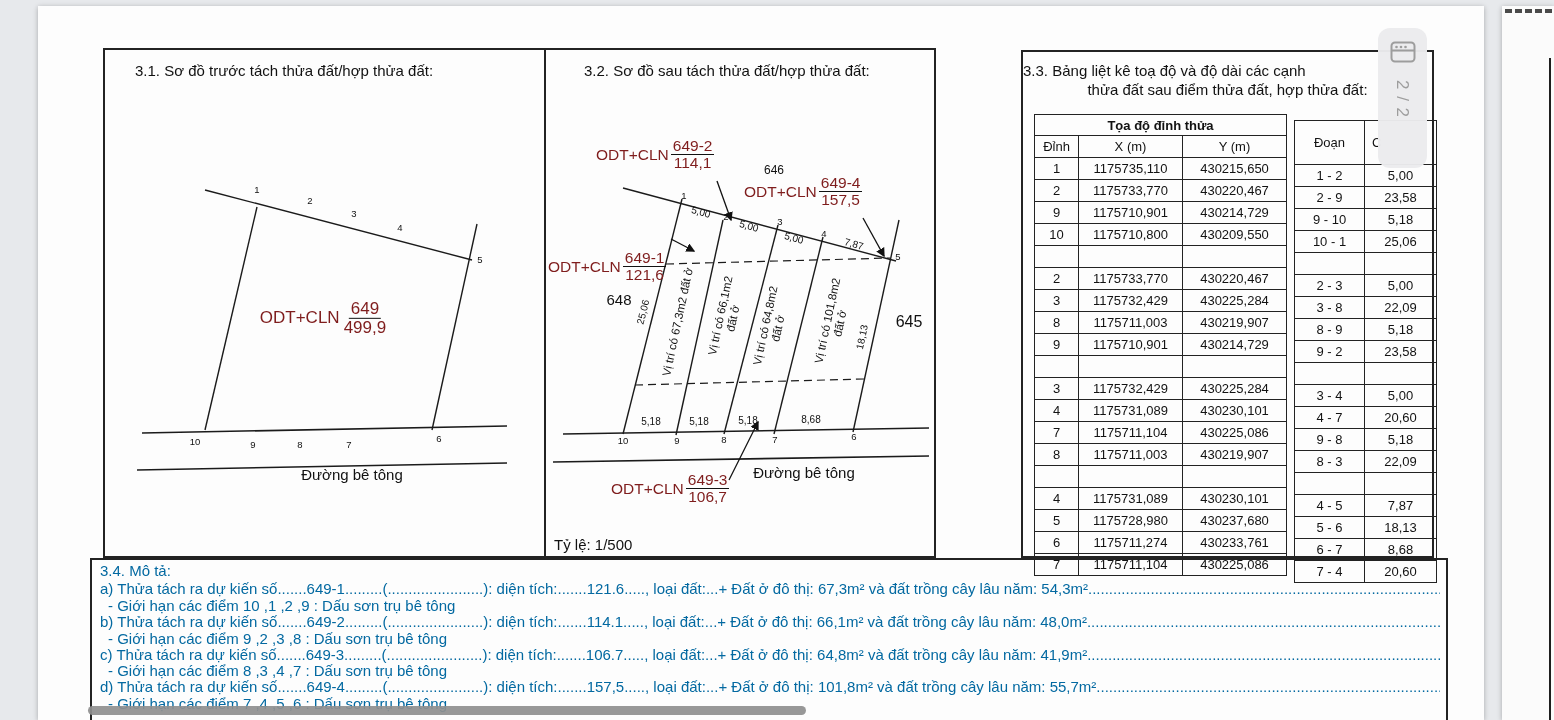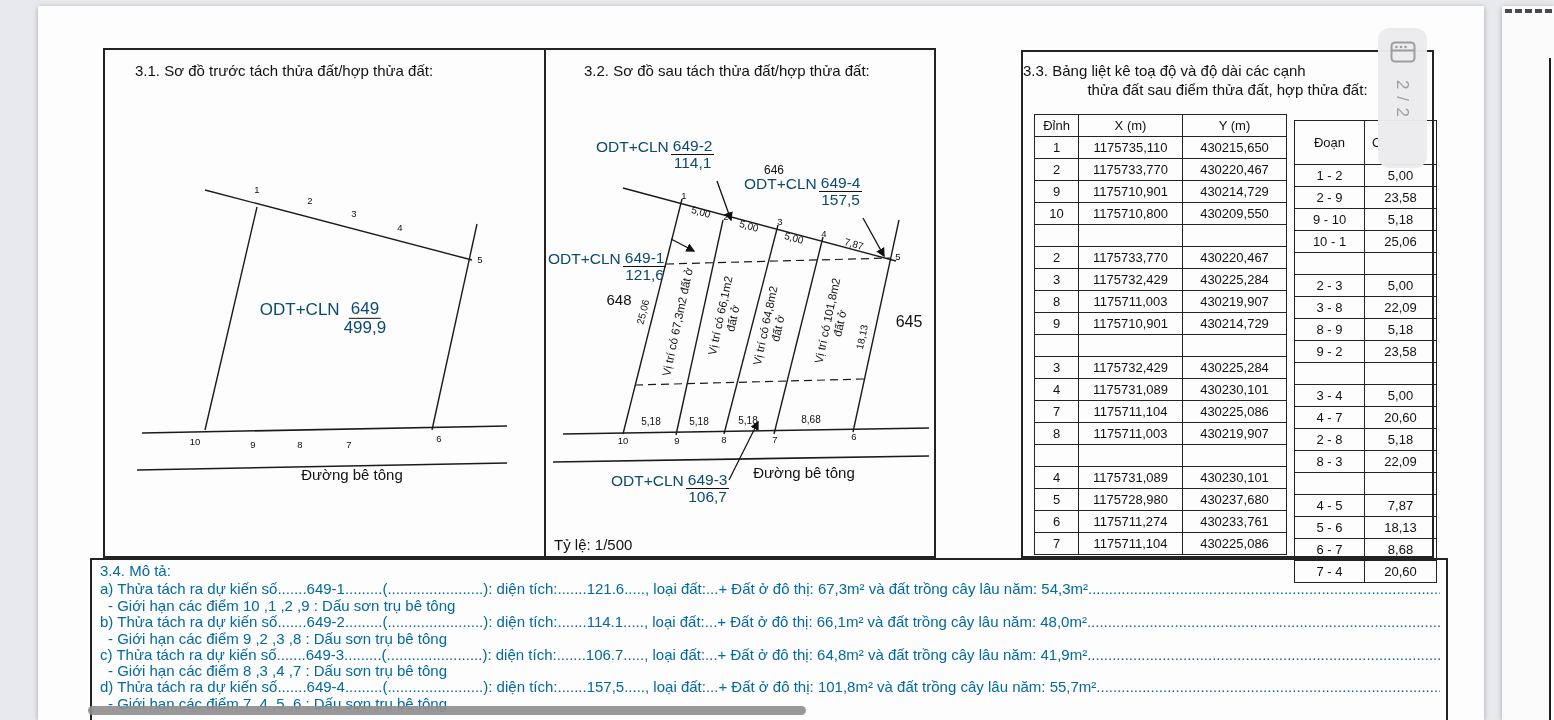--- a/index.html
+++ b/index.html
@@ -28,21 +28,21 @@
   .bx32 { left:545px; top:48px;  width:391px; height:510px; border-left-width:1px; }
   .bx33 { left:1021px; top:50px; width:413px; height:508px; }
   .bx34 { left:90px;  top:558px; width:1358px; height:162px; border-bottom:none; }
   .sec-title { position:absolute; font-size:15px; white-space:nowrap; color:#111; }
   .lbl { position:absolute; transform:translate(-50%,-50%); white-space:nowrap; }
   .tl  { position:absolute; white-space:nowrap; }
   .pt  { font-size:9.5px; color:#111; }
   .dim { font-size:10px; color:#111; }
   .nb  { color:#111; }
   .inner { font-size:11.5px; line-height:1.12; text-align:center; color:#111; }
-  .plabel { position:absolute; display:flex; align-items:flex-start; font-size:15.5px; color:#0c4a6e; }
+  .plabel { position:absolute; display:flex; align-items:center; font-size:15.5px; color:#7f1d1d; }
   .plabel.big { font-size:17px; transform:translate(-50%,-50%); }
   .frac { display:inline-flex; flex-direction:column; align-items:center; margin-left:2px; line-height:1.04; }
   .frac .num { border-bottom:1.6px solid #111; padding:0 2px; }
   .frac .den { padding:0 2px; }
   svg.diag { position:absolute; inset:0; width:100%; height:100%; pointer-events:none; }
   
   table.tbl { position:absolute; border-collapse:collapse; table-layout:fixed; font-size:13px; background:transparent; }
   .tbl th, .tbl td { border:1.6px solid #232323; text-align:center; padding:0; height:22px; overflow:hidden; white-space:nowrap; }
   .tbl thead th.grp { font-weight:bold; height:21px; }
   .tbl thead th { font-weight:normal; }
@@ -217,20 +217,23 @@
   <div style="position:absolute; left:0; right:0; top:29px; text-align:center; font-size:15px;">thửa đất sau điểm thửa đất, hợp thửa đất:</div>
 
   <table class="tbl coord" style="left:11px; top:62px;">
     <colgroup>
         <col class="c1">
         <col class="c2">
         <col class="c3">
       </colgroup>
     <thead>
       <tr>
+          <th class="grp" colspan="3">Tọa độ đỉnh thửa</th>
+        </tr>
+      <tr>
         <th>Đỉnh</th>
         <th>X (m)</th>
         <th>Y (m)</th>
       </tr>
     </thead>
     <tbody>
 
         <tr>
           <td>1</td>
           <td>1175735,110</td>
@@ -414,21 +417,21 @@
           <td>3 - 4</td>
           <td>5,00</td>
         </tr>
 
         <tr>
           <td>4 - 7</td>
           <td>20,60</td>
         </tr>
 
         <tr>
-          <td>2 - 8</td>
+          <td>9 - 8</td>
           <td>5,18</td>
         </tr>
 
         <tr>
           <td>8 - 3</td>
           <td>22,09</td>
         </tr>
 
         <tr>
           <td></td>

